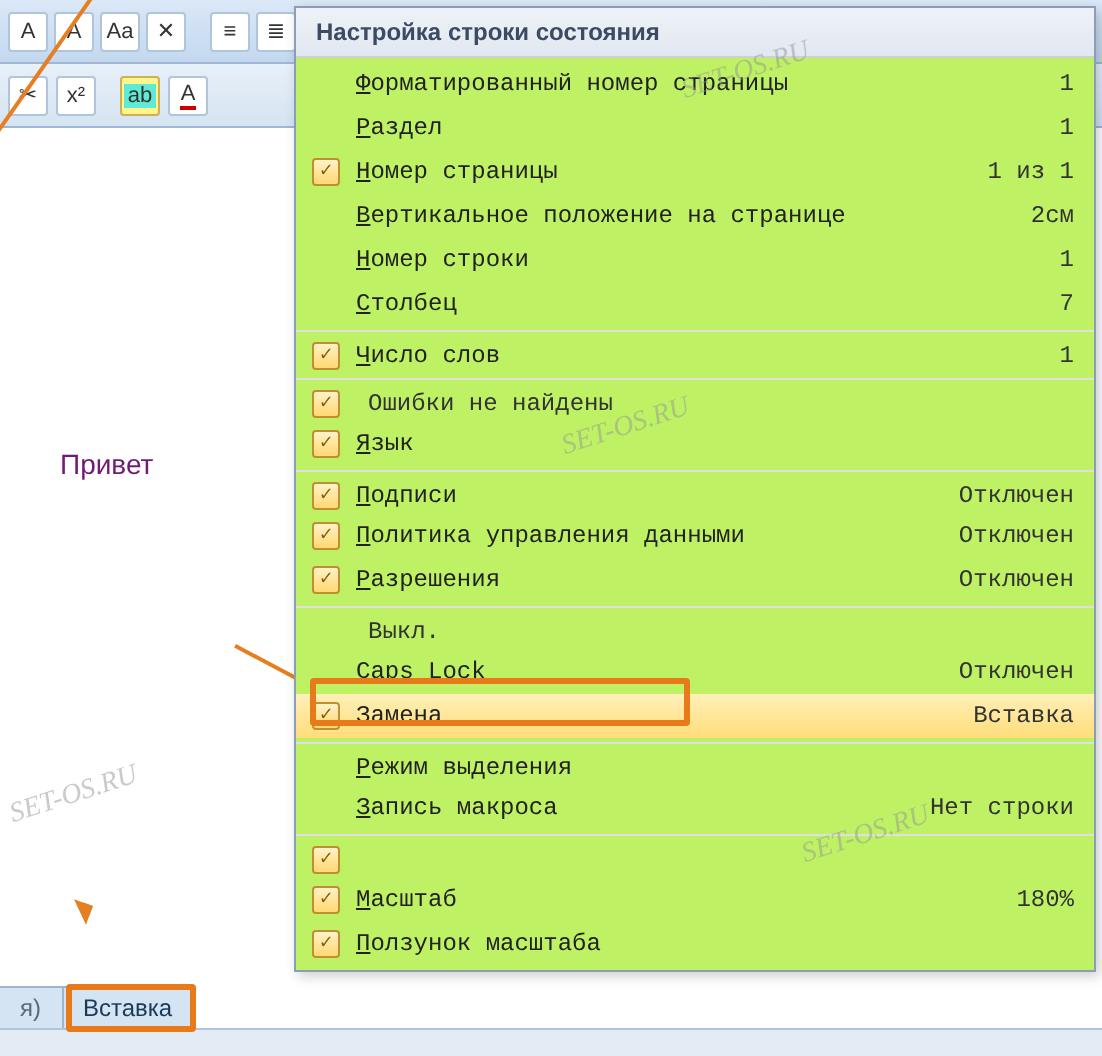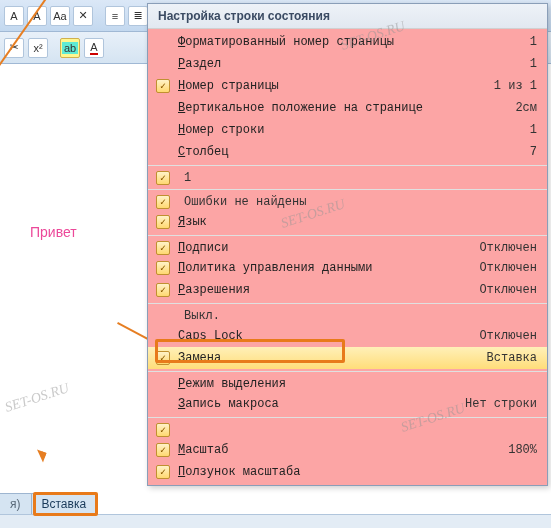--- a/index.html
+++ b/index.html
@@ -65,21 +65,21 @@
 }
 .doc-area {
   position: absolute;
   top: 64px; left: 0; right: 0; bottom: 14px;
   background: #fff;
 }
 .doc-text {
   position: absolute;
   top: 160px; left: 30px;
   font-size: 14px;
-  color: #ec4899;
+  color: #701a75;
 }
 .arrow1 {
   top: 390px; left: 40px;
   width: 150px; height: 2px;
   background: none;
   border-top: 2px solid #e67e22;
   transform: rotate(-55deg);
   transform-origin: left bottom;
 }
 .arrow2 {
@@ -93,21 +93,21 @@
 .arrow-head {
   position: absolute;
   width: 0; height: 0;
   border: 5px solid transparent;
 }
 .menu {
   position: absolute;
   top: 3px;
   left: 147px;
   right: 3px;
-  background: #fca5a5;
+  background: #bef264;
   border: 1px solid #8a9eb8;
   box-shadow: 2px 2px 6px rgba(0,0,0,0.2);
 }
 .menu-title {
   padding: 5px 10px;
   font-weight: bold;
   font-size: 12px;
   color: #3b4b63;
   border-bottom: 1px solid #d0d0d0;
   background: linear-gradient(#eef2f8, #e2e8f0);
@@ -294,20 +294,21 @@
       </div>
       <div class="menu-item">
         <div class="check-col"></div>
         <div class="item-label"><u>С</u>толбец</div>
         <div class="item-value">7</div>
       </div>
       <div class="menu-item sep">
         <div class="check-col">
           <div class="check-box">✓</div>
         </div>
+        <div class="item-label"><u>Ч</u>исло слов</div>
         <div class="item-value">1</div>
       </div>
       <div class="menu-item sep">
         <div class="check-col">
           <div class="check-box">✓</div>
         </div>
         <div class="item-value">Ошибки не найдены</div>
       </div>
       <div class="menu-item">
         <div class="check-col">

